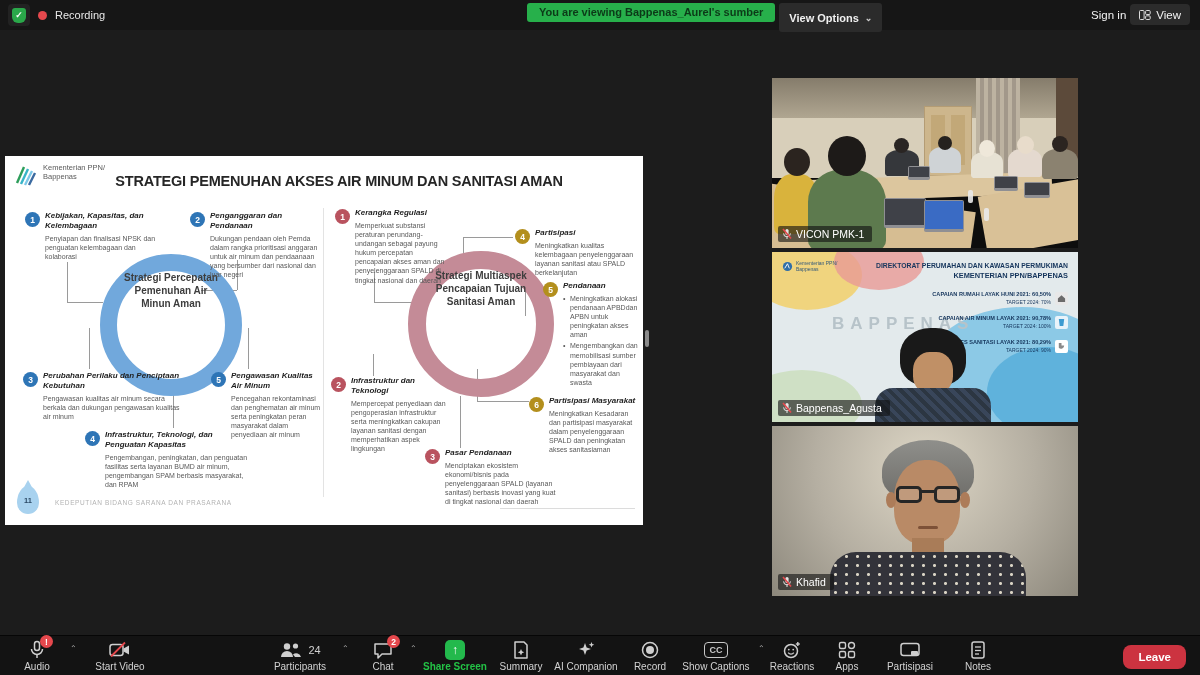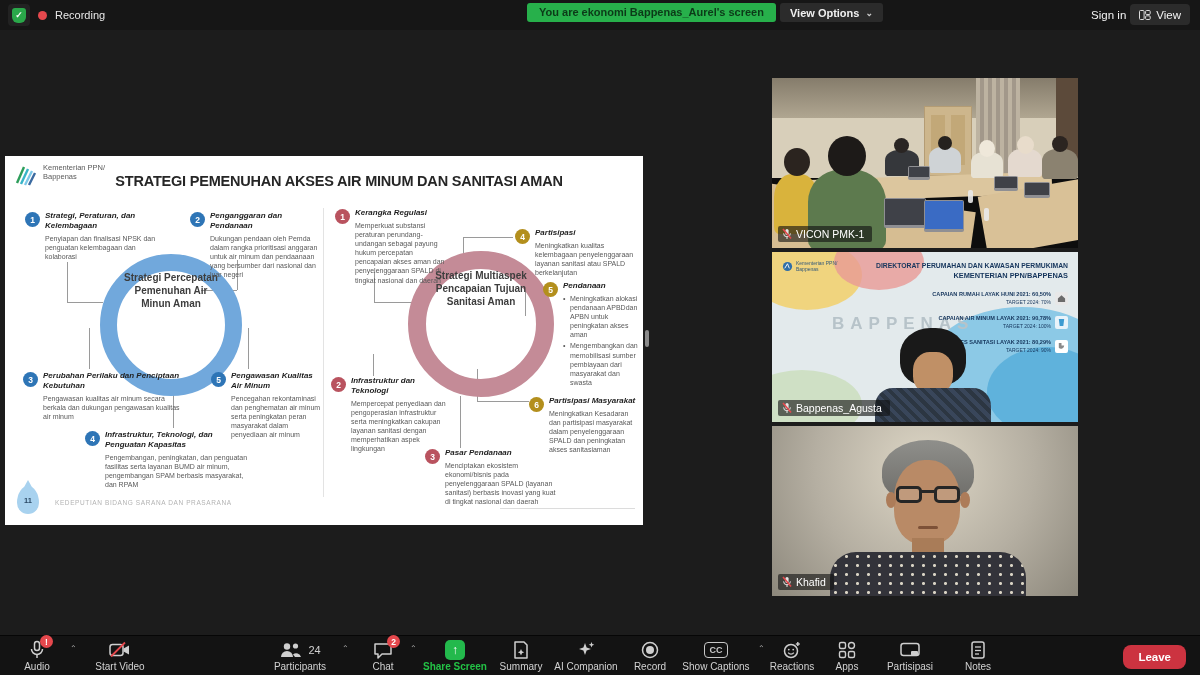--- a/index.html
+++ b/index.html
@@ -12,21 +12,21 @@
   .rec-wrap { position:absolute; left:8px; top:4px; display:flex; align-items:center; gap:8px; }
   .shield { width:22px; height:22px; background:#222; border-radius:4px; display:flex; align-items:center; justify-content:center; }
   .shield .sh { width:14px; height:15px; background:#2aa84a; border-radius:3px 3px 6px 6px;
     display:flex; align-items:center; justify-content:center; color:#fff; font-size:9px; font-weight:bold; }
   .rec-dot { width:9px; height:9px; border-radius:50%; background:#e5484d; display:inline-block; }
   .rec-label { color:#e8e8e8; font-size:11px; }
   .banner-group { position:absolute; left:527px; top:3px; display:flex; gap:4px; }
   .viewing-banner { background:#27b04b; color:#0c3a18; font-weight:bold; font-size:11px;
     padding:3px 12px; border-radius:3px; height:19px; line-height:13px; }
   .view-options { background:#2b2b2b; border:none; color:#f0f0f0; font-weight:bold; font-size:11px;
-    border-radius:3px; height:19px; padding:0 10px; display:flex; align-items:center; gap:6px; cursor:pointer; }
+    border-radius:3px; height:29px; padding:0 10px; display:flex; align-items:center; gap:6px; cursor:pointer; }
   .view-options .chev { font-size:9px; color:#cfcfcf; }
   .top-right { position:absolute; right:10px; top:4px; display:flex; align-items:center; gap:4px; }
   .signin { background:transparent; border:none; color:#f2f2f2; font-size:11.5px; cursor:pointer; }
   .view-btn { background:#2b2b2b; border:none; color:#f2f2f2; font-size:11.5px; border-radius:4px;
     height:21px; padding:0 9px; display:flex; align-items:center; gap:5px; cursor:pointer; }
 
   
   .slide { position:absolute; left:5px; top:156px; width:638px; height:369px; background:#ffffff; }
   .slide-logo { position:absolute; left:9px; top:7px; display:flex; gap:5px; align-items:flex-start; }
   .slide-logo .ltext { font-size:7.5px; color:#5a5a5a; line-height:1.2; }
@@ -145,21 +145,21 @@
 
   <div class="topbar">
     <div class="rec-wrap">
       <span class="shield">
           <span class="sh">✓</span>
         </span>
       <span class="rec-dot"></span>
       <span class="rec-label">Recording</span>
     </div>
     <div class="banner-group">
-      <div class="viewing-banner">You are ekonomi Bappenas_Aurel's screen</div>
+      <div class="viewing-banner">You are viewing Bappenas_Aurel's sumber</div>
       <button class="view-options">
         <span>View Options</span>
         <span class="chev">⌄</span>
       </button>
     </div>
     <div class="top-right">
       <button class="signin">Sign in</button>
       <button class="view-btn">
         <svg width="12" height="12" viewBox="0 0 12 12">
             <rect x="0.5" y="1.5" width="4.6" height="9" rx="1" fill="none" stroke="#ddd"></rect>
@@ -205,21 +205,21 @@
     <div class="conn" style="left:455px;top:240px;width:1px;height:52px"></div>
     <div class="conn" style="left:472px;top:213px;width:1px;height:32px"></div>
     <div class="conn" style="left:472px;top:245px;width:52px;height:1px"></div>
 
     <div class="ring ring-left">
       <div class="rc">Strategi Percepatan Pemenuhan Air Minun Aman</div>
     </div>
     <div class="ditem" style="left:20px;top:55px;width:140px">
       <span class="badge b-blue">1</span>
       <div>
-          <div class="dtitle">Strategi, Peraturan, dan Kelembagaan</div>
+          <div class="dtitle">Kebijakan, Kapasitas, dan Kelembagaan</div>
            <div class="ddesc">Penyiapan dan finalisasi NPSK dan penguatan kelembagaan dan kolaborasi</div>
         </div>
     </div>
     <div class="ditem" style="left:185px;top:55px;width:130px">
       <span class="badge b-blue">2</span>
       <div>
           <div class="dtitle">Penganggaran dan Pendanaan</div>
            <div class="ddesc">Dukungan pendaan oleh Pemda dalam rangka prioritisasi anggaran untuk air minum dan pendaanaan yang bersumber dari nasional dan luar negeri</div>
         </div>
     </div>

